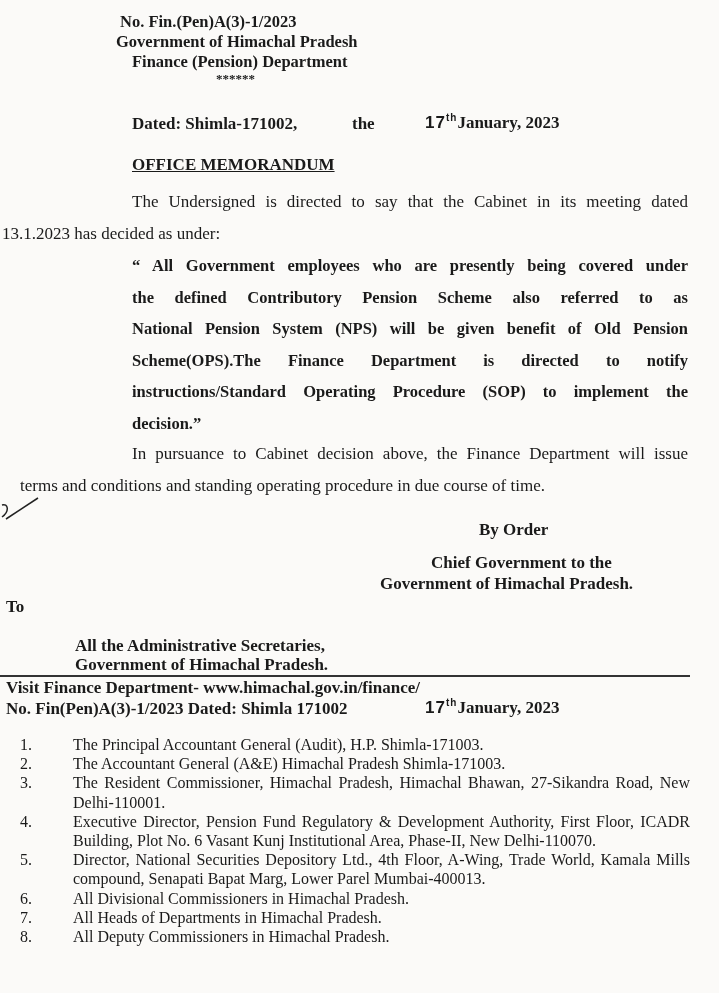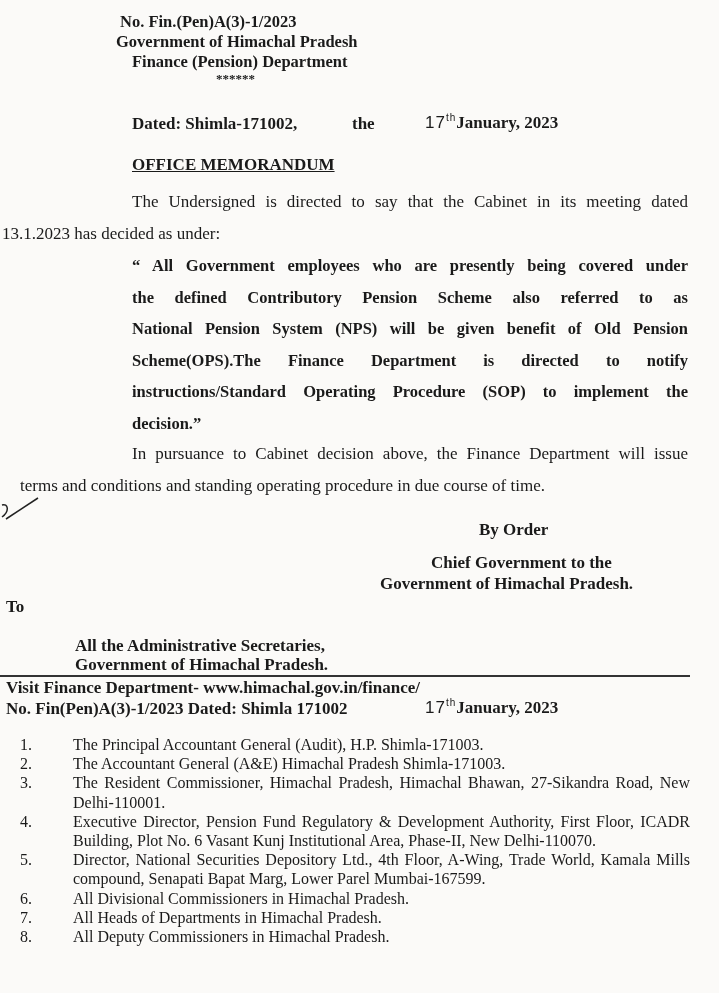--- a/index.html
+++ b/index.html
@@ -7,21 +7,21 @@
     width:719px; height:993px; overflow:hidden;
     background:#fbfaf8;
     font-family:"Liberation Serif", serif;
     color:#1a1a1a;
     position:relative;
   }
   .abs { position:absolute; white-space:nowrap; }
   .b { font-weight:bold; }
   .hdr { font-size:16.5px; line-height:19px; }
   .t17 { font-size:17px; }
-  .hand { font-family:"Liberation Sans", sans-serif; font-weight:normal; letter-spacing:1px;margin-top:40px; }
+  .hand { font-family:"Liberation Sans", sans-serif; font-weight:bold; letter-spacing:1px;margin-top:40px; }
   .memo-title { text-decoration:underline; }
   .para { font-size:17px; line-height:30px; }
   .just { text-align:justify; text-align-last:justify; display:block; }
   .rule { position:absolute; left:0; width:690px; height:1.5px; background:#333; }
   .list { position:absolute; left:20px; top:735px; width:670px; font-size:16px; line-height:19.2px; }
   .list .row { display:flex; }
   .list .num { width:53px; flex:none; }
   .list .txt { flex:1; text-align:justify; }
   .sig-mark { position:absolute; left:0; top:495px; }
 </style>
@@ -93,21 +93,21 @@
   <div class="row">
       <span class="num">3.</span>
       <span class="txt">The Resident Commissioner, Himachal Pradesh, Himachal Bhawan, 27-Sikandra Road, New Delhi-110001.</span>
     </div>
   <div class="row">
       <span class="num">4.</span>
       <span class="txt">Executive Director, Pension Fund Regulatory &amp; Development Authority, First Floor, ICADR Building, Plot No. 6 Vasant Kunj Institutional Area, Phase-II, New Delhi-110070.</span>
     </div>
   <div class="row">
       <span class="num">5.</span>
-      <span class="txt">Director, National Securities Depository Ltd., 4th Floor, A-Wing, Trade World, Kamala Mills compound, Senapati Bapat Marg, Lower Parel Mumbai-167599.</span>
+      <span class="txt">Director, National Securities Depository Ltd., 4th Floor, A-Wing, Trade World, Kamala Mills compound, Senapati Bapat Marg, Lower Parel Mumbai-400013.</span>
     </div>
   <div class="row">
       <span class="num">6.</span>
       <span class="txt">All Divisional Commissioners in Himachal Pradesh.</span>
     </div>
   <div class="row">
       <span class="num">7.</span>
       <span class="txt">All Heads of Departments in Himachal Pradesh.</span>
     </div>
   <div class="row">

